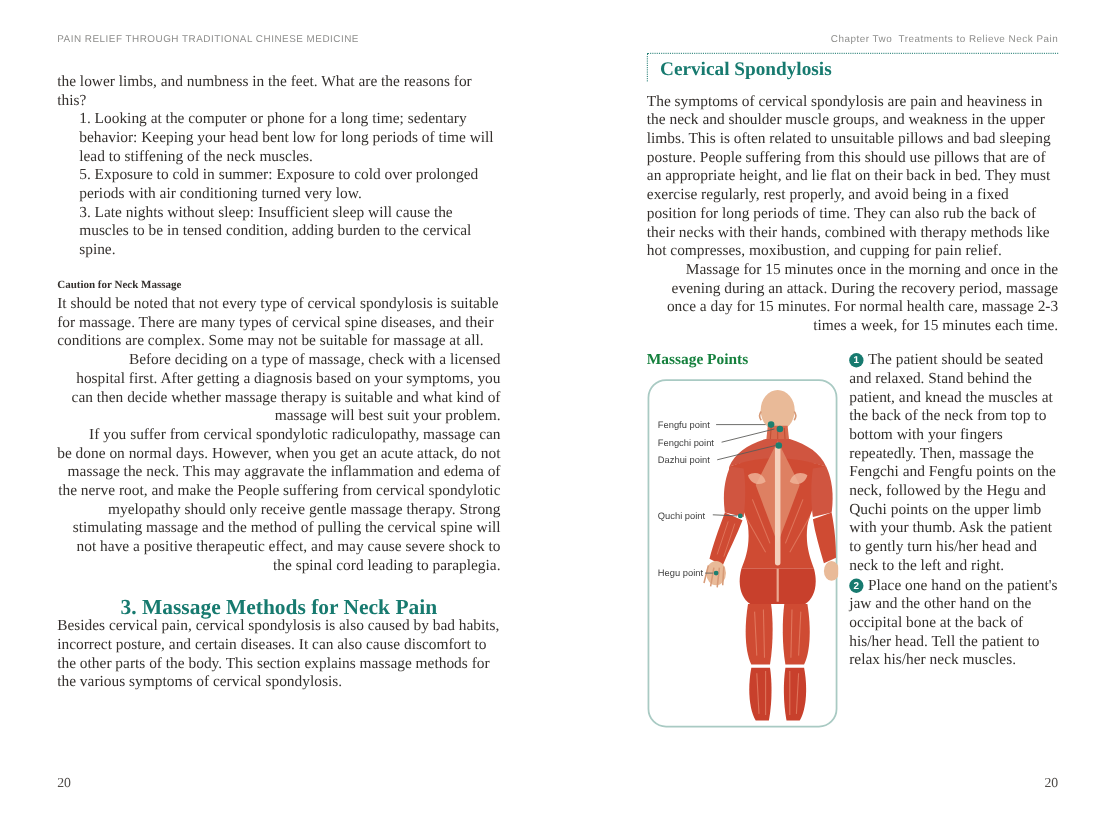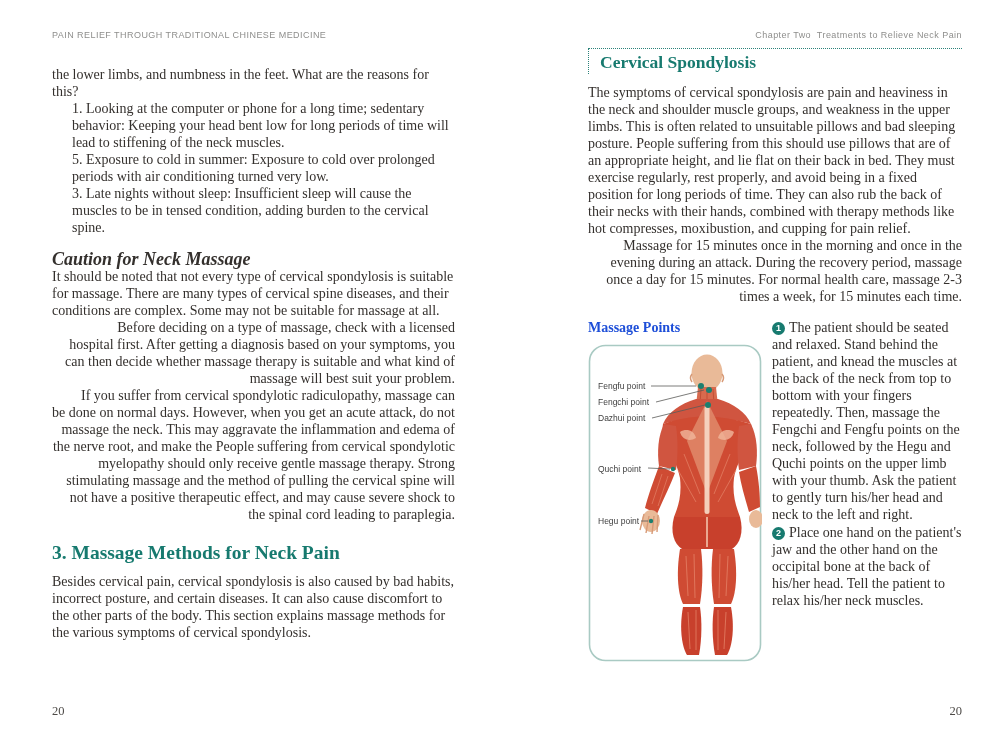--- a/index.html
+++ b/index.html
@@ -13,31 +13,31 @@
        color:#8e8e8c;white-space:pre;position:absolute;top:30px;}
   #page-left .running-head{left:0;}
   #page-right .running-head{right:0;text-align:right;}
 
   .body-col{position:absolute;top:48px;left:0;right:0;font-size:14px;line-height:17px;}
   #page-left .body-col{top:66px;}
 
   p{margin:0;}
   .indent{text-indent:26px;text-align:right;}
   .num-list{padding-left:20px;}
-  .sub-heading{font-weight:bold;margin-top:15px;font-size:18px;font-style:italic;}
-  .section-heading{color:#177a6f;font-weight:bold;font-size:19.5px;margin-top:21px;margin-bottom:12px;}
+  .sub-heading{font-weight:bold;margin-top:15px;font-size:10px;}
+  .section-heading{color:#177a6f;font-weight:bold;font-size:19.5px;margin-top:21px;margin-bottom:0;text-align:center;}
 
   .title-box{border-top:1.5px dotted #2c8279;border-left:1.5px dotted #2c8279;
        padding:5px 0 3px 11px;margin-bottom:10px;}
   .title-box h1{margin:0;font-size:17.5px;color:#177a6f;font-weight:bold;}
 
   .columns{display:flex;margin-top:14px;}
   .col-points{width:174px;flex:0 0 174px;}
   .col-method{margin-left:10px;flex:1;}
-  .col-heading{color:#1d4ed8;font-weight:bold;font-size:14px;margin-bottom:8px;}
+  .col-heading{color:#15803d;font-weight:bold;font-size:14px;margin-bottom:8px;}
 
   .figure-wrap{margin-top:2px;}
   .steps p{margin:0 0 1px 0;}
   .stepnum{display:inline-block;width:13px;height:13px;border-radius:50%;background:#177a6f;
        color:#ffffff;font-family:"Liberation Sans", sans-serif;font-size:9px;font-weight:bold;
        line-height:13px;text-align:center;margin-right:4px;vertical-align:1px;}
 
   .page-number{position:absolute;top:704px;font-size:12.5px;color:#4d4a47;}
   #page-left .page-number{left:0;}
   #page-right .page-number{right:0;}

